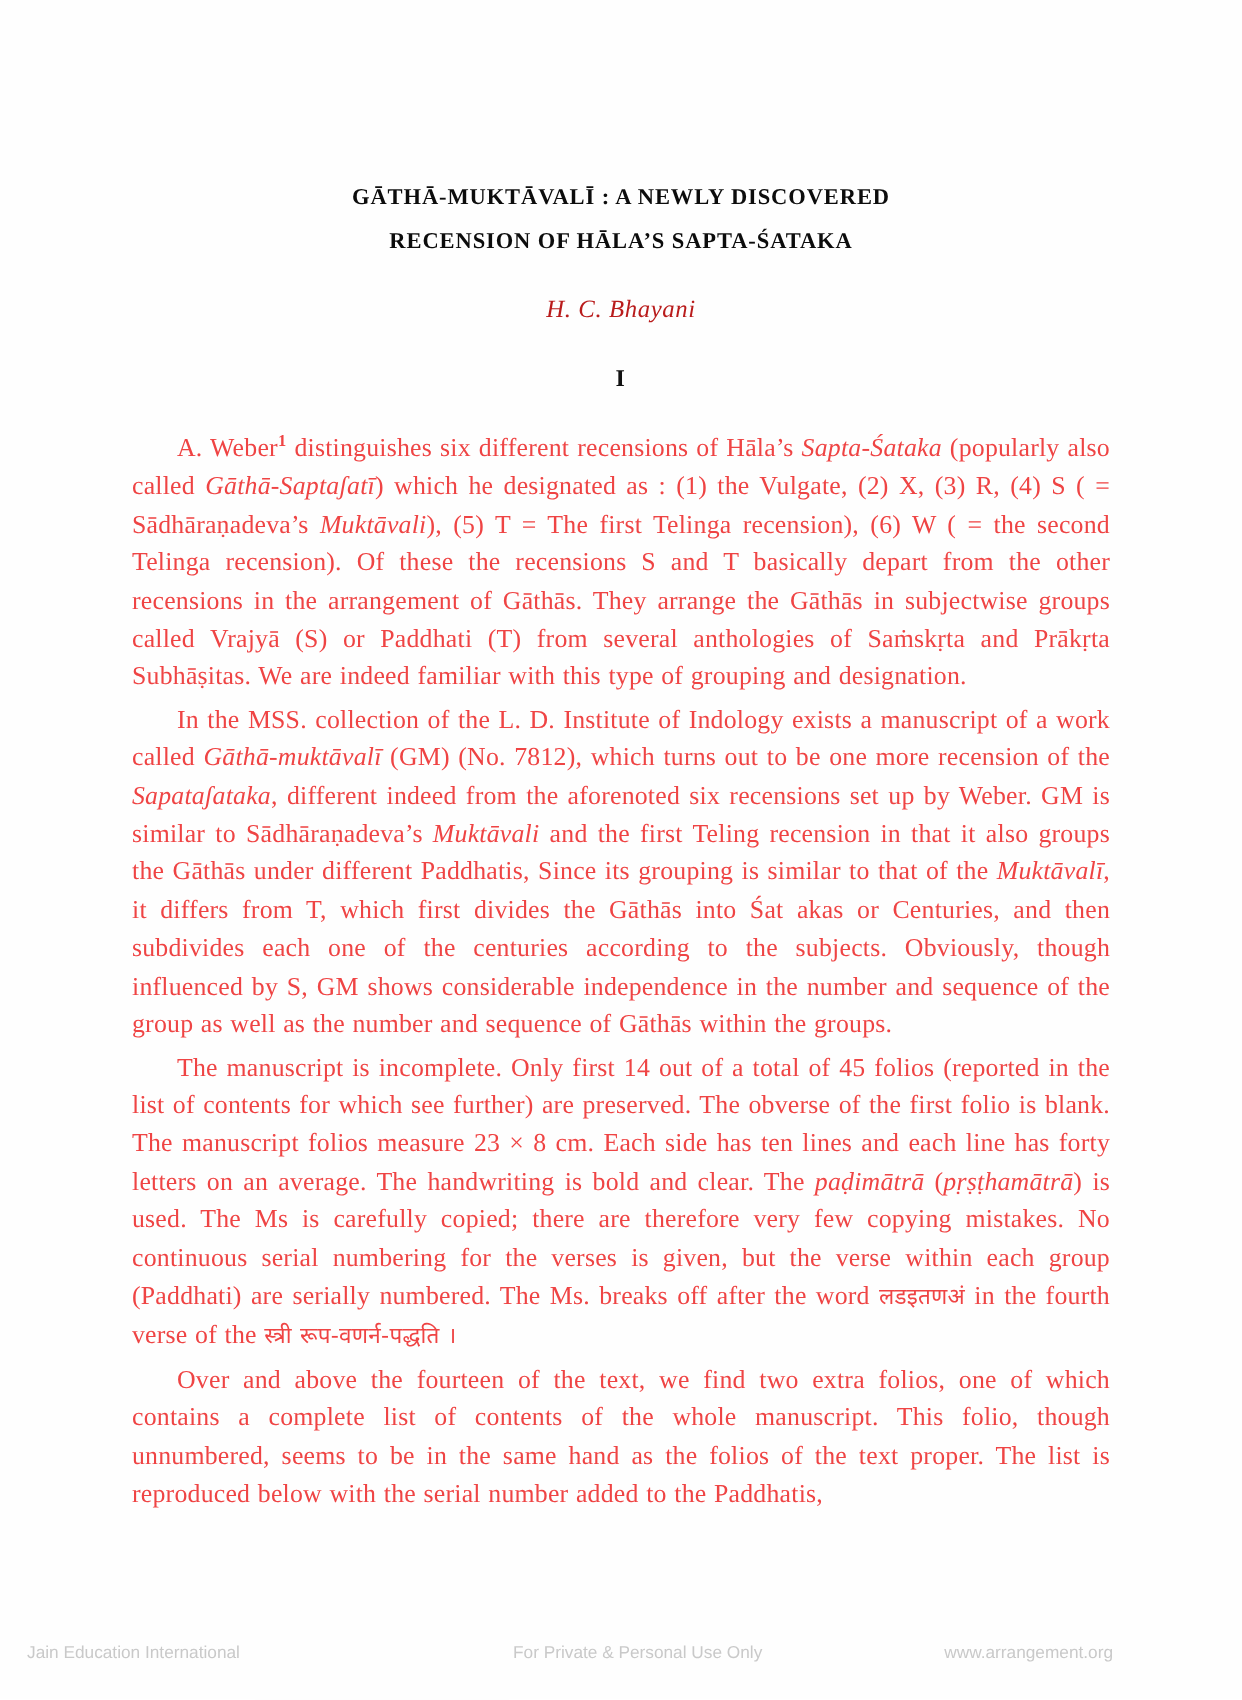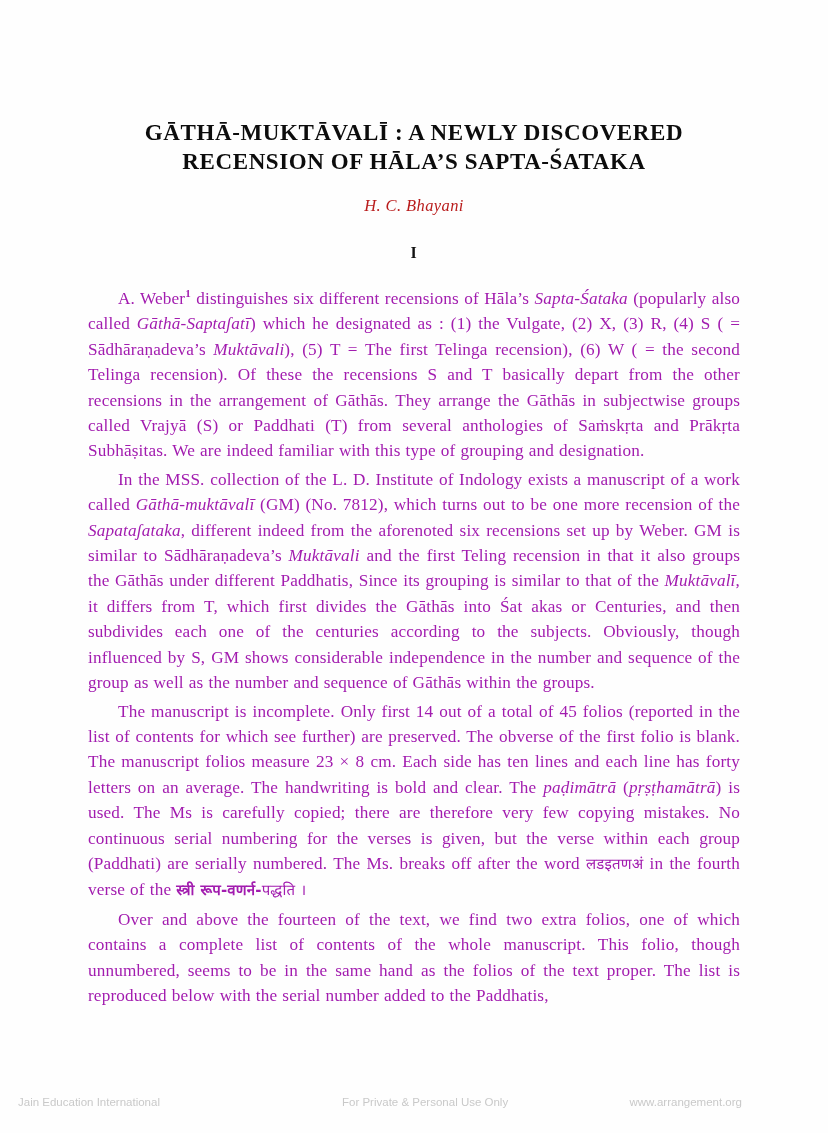--- a/index.html
+++ b/index.html
@@ -24,21 +24,21 @@
     width: 652px;
   }
 
   
   .title-block {
     margin-top: 118px;
     text-align: center;
   }
   .title-line {
     font-weight: bold;
-    font-size: 23px;
+    font-size: 15px;
     letter-spacing: 0.6px;
     line-height: 29px;
     color: #0c0c0c;
     white-space: nowrap;
   }
   .author {
     margin-top: 20px;
     text-align: center;
     font-style: italic;
     font-size: 16.5px;
@@ -56,37 +56,37 @@
 
   
   .para {
     text-align: justify;
     text-justify: inter-word;
     font-size: 17.2px;
     line-height: 25.4px;
     letter-spacing: 0.15px;
     word-spacing: 0.6px;
     margin: 0;
-    color: #a21caf;
+    color: #ef4444;
   }
   .para + .para { margin-top: 3px; }
   .p1 { margin-top: 24px; }
   .indent { display: inline-block; width: 30px; }
   .para i, .para em { font-style: italic; }
   .sup {
     font-size: 11px;
     vertical-align: super;
     font-weight: bold;
     line-height: 0;
   }
   .deva {
     font-family: "DejaVu Sans", sans-serif;
     font-size: 15px;
   }
-  .nowrap { white-space: nowrap; font-weight: bold; }
+  .nowrap { white-space: nowrap; }
 
   
   .footer {
     position: absolute;
     left: 0;
     top: 1096px;
     width: 760px;
     height: 24px;
     font-family: "Liberation Sans", sans-serif;
     font-size: 11.5px;

